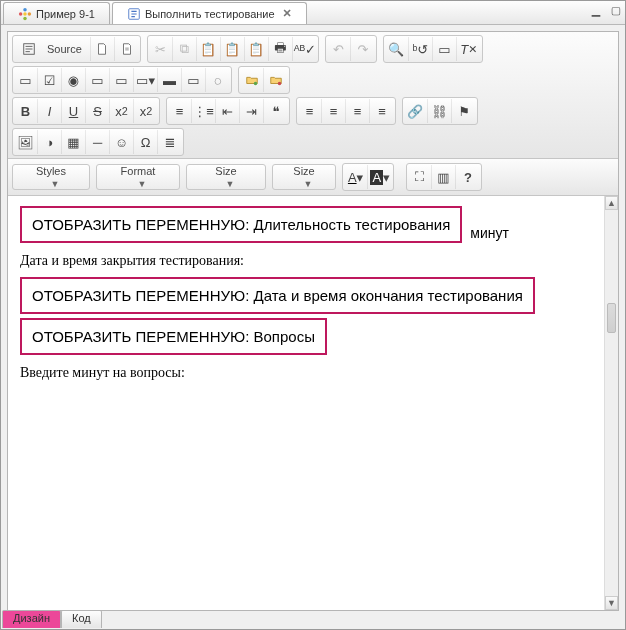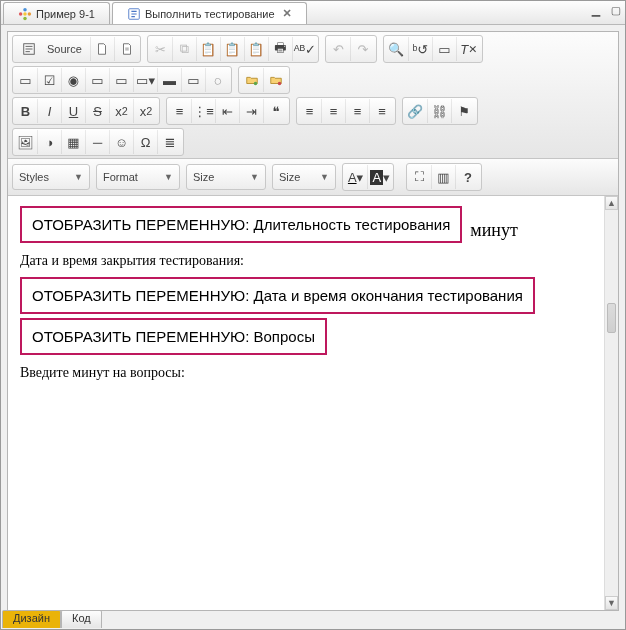--- a/index.html
+++ b/index.html
@@ -123,20 +123,21 @@
     align-items:center;
     justify-content:space-between;
     height:26px;
     border:1px solid #c8c8c8;
     border-radius:3px;
     background: linear-gradient(#ffffff,#ededed);
     padding: 0 6px;
     color:#444;
     font-size:11px;
     cursor:pointer;
+    flex-direction:column;
   }
   .dd .arrow { font-size:9px; color:#666; margin-left:8px;}
   
   .content-wrap {
     flex:1;
     position:relative;
     overflow:hidden;
     background:#fff;
   }
   .content {
@@ -173,42 +174,42 @@
   .varbox {
     border: 2px solid #be185d;
     padding: 8px 10px;
     font-family: Arial, sans-serif;
     font-size: 15px;
     display: inline-block;
     margin-bottom: 4px;
     color:#000;
   }
   .row-inline { display:flex; align-items:flex-end; gap:8px; }
-  .suffix { font-family: Liberation Serif, serif; font-size:18px; position:relative; top:-6px; }
+  .suffix { font-family: Liberation Sans, sans-serif; font-size:14px; position:relative; top:-6px; }
   
   .bottom-tabs {
     position:absolute;
     left:1px; bottom:1px;
     display:flex;
     align-items:flex-end;
     height:18px;
   }
   .bottom-tabs .btab {
     height:18px;
     padding: 1px 10px;
     font-size:11px;
     border:1px solid #b5b5b5;
     border-bottom:none;
     background:linear-gradient(#fdfdfd,#e6e6e6);
     margin-right:0;
     color:#333;
     border-top-left-radius:2px;
     border-top-right-radius:2px;
   }
-  .bottom-tabs .btab.active { background:#eab308; }
+  .bottom-tabs .btab.active { background:#ec4899; }
 </style>
 </head>
 <body>
 
 <div class="tabbar">
   <div class="tab">
     <span class="icon-flower">
       <svg viewBox="0 0 16 16">
           <circle cx="8" cy="8" r="2" fill="#f6c73a"></circle>
           <circle cx="8" cy="3" r="2" fill="#4a90d9"></circle>

